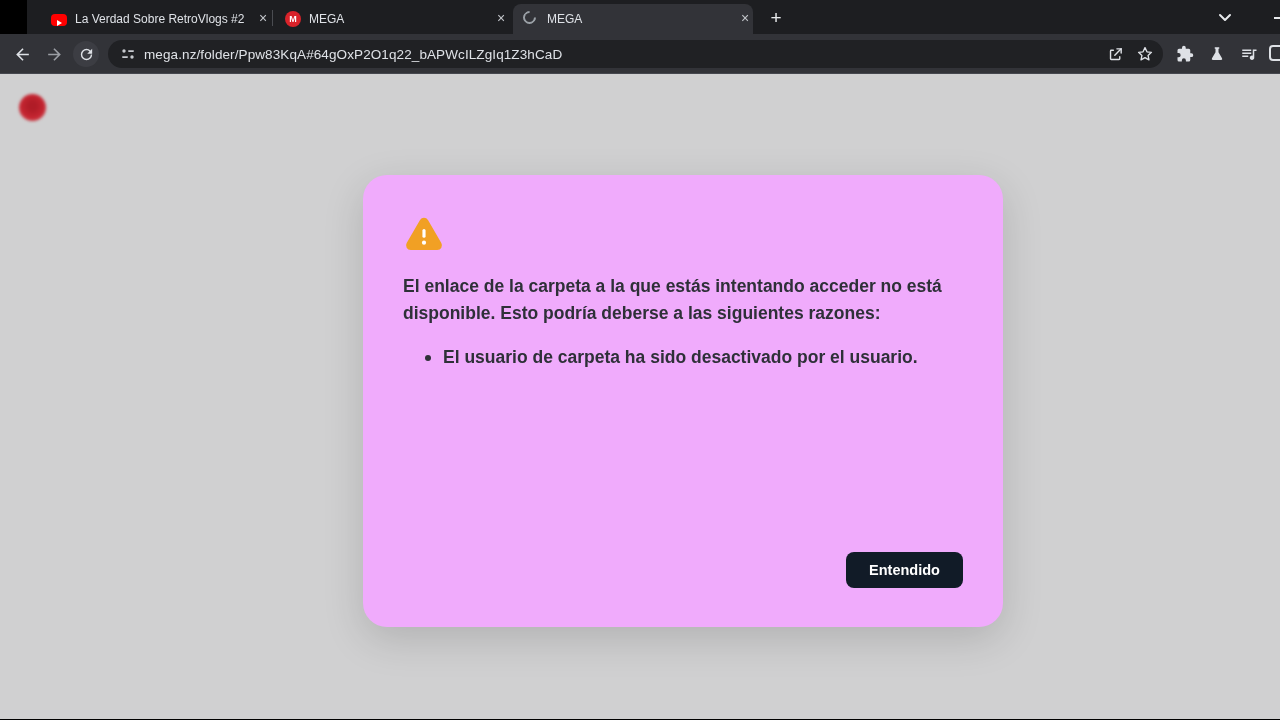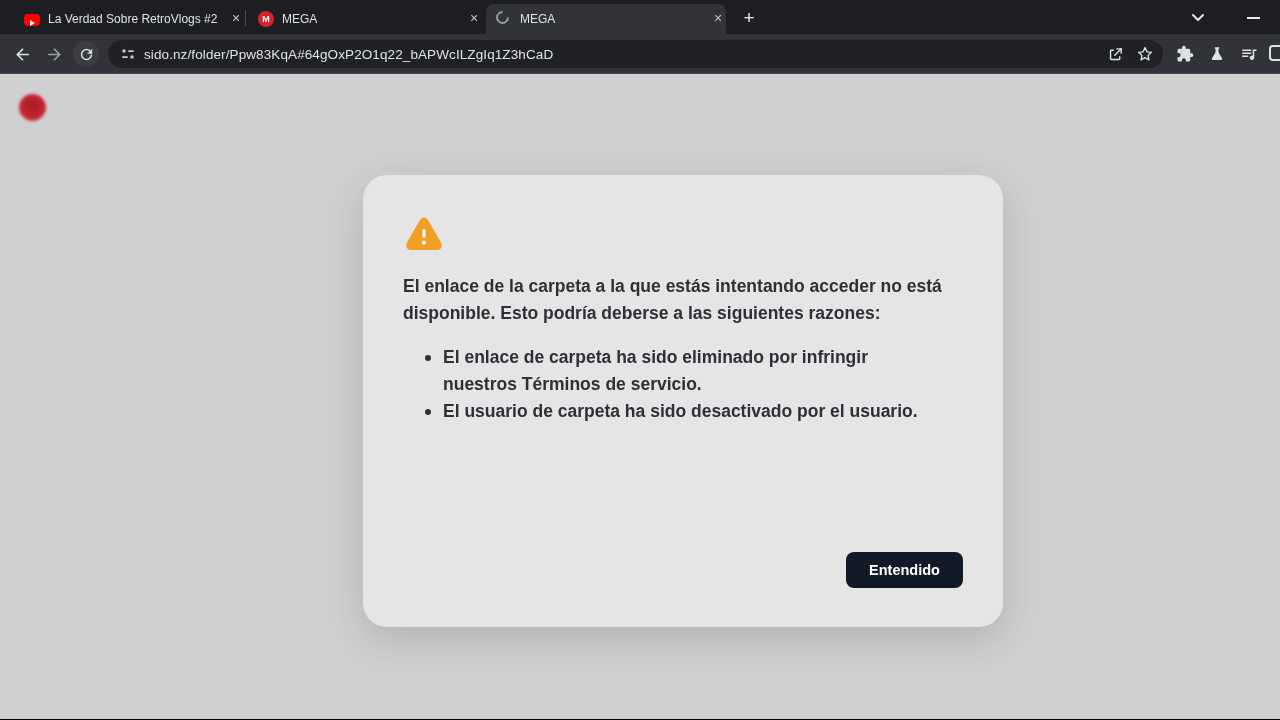--- a/index.html
+++ b/index.html
@@ -1,21 +1,21 @@
 <!DOCTYPE html>
 <html><head>
 <meta charset="utf-8">
 <style>
   * { margin:0; padding:0; box-sizing:border-box; }
   html,body { width:1280px; height:720px; overflow:hidden; background:#000;
               font-family:"Liberation Sans", sans-serif; }
   .browser { position:relative; width:1280px; height:720px; }
 
   
-  .tabstrip { position:relative; height:34px; background:#1d1e21; }
+  .tabstrip { position:relative; height:34px; background:#1d1e21;margin-left:27px; }
   .tab { position:absolute; top:4px; height:30px; display:flex; align-items:center;
          color:#dfe2e7; font-size:12px; cursor:default; }
   .tab .title { white-space:nowrap; overflow:hidden; flex:1; }
   .tab-close { width:16px; height:16px; line-height:15px; text-align:center;
                color:#c3c6cb; font-size:14px; border-radius:50%; margin-left:6px; }
   .tab1 { left:14px;  width:230px; }
   .tab2 { left:248px; width:234px; }
   .tab3 { left:486px; width:240px; background:#323338; border-radius:8px 8px 0 0; height:30px; }
   .tab-sep { position:absolute; top:10px; width:1px; height:16px; background:#4a4c51; }
   .favicon { width:16px; height:16px; margin:0 8px 0 10px; flex:0 0 16px; position:relative; }
@@ -48,21 +48,21 @@
   .puzzle { left:1173px; } .flask { left:1205px; } .media { left:1237px; }
   .edge-partial { position:absolute; left:1269px; top:11px; width:16px; height:16px;
                   border:2px solid #dee1e6; border-radius:4px; }
 
   
   .page { position:relative; height:645px; background:#d0d0d1; }
   .blur-logo { position:absolute; left:19px; top:20px; width:27px; height:27px; border-radius:50%;
                background:radial-gradient(circle at 50% 45%, #b01c27 20%, #c42531 55%, #d24a52 90%);
                filter:blur(1.5px); }
   .dialog { position:absolute; left:363px; top:101px; width:640px; height:452px;
-            background:#e5e5e5; border-radius:24px; box-shadow:0 12px 40px rgba(0,0,0,.15); }
+            background:#f0abfc; border-radius:24px; box-shadow:0 12px 40px rgba(0,0,0,.15); }
   .warn-icon { position:absolute; left:40px; top:40px; width:42px; height:40px; }
   .dlg-msg { position:absolute; left:40px; top:98px; width:548px;
              font-size:17.5px; line-height:27px; font-weight:bold; color:#2e3038; }
   .dlg-list { position:absolute; left:60px; top:169px; width:516px; list-style:none; }
   .dlg-list li { position:relative; padding-left:20px; font-size:17.5px; line-height:27px;
                  font-weight:bold; color:#2e3038; }
   .dlg-list li::before { content:''; position:absolute; left:2px; top:11px; width:6px; height:6px;
                  border-radius:50%; background:#2e3038; }
   .confirm-btn { position:absolute; right:40px; bottom:39px; width:117px; height:36px;
                  background:#111b27; color:#fff; border:none; border-radius:8px;
@@ -128,21 +128,21 @@
         </svg>
     </div>
 
     <div class="omnibox">
       <svg class="site-info" viewBox="0 0 16 16">
         <circle cx="4" cy="5" r="1.7" fill="#c7cacf"></circle>
           <rect x="8" y="4.2" width="6" height="1.7" rx="0.8" fill="#c7cacf"></rect>
         <rect x="2" y="10.2" width="6" height="1.7" rx="0.8" fill="#c7cacf"></rect>
           <circle cx="12" cy="11" r="1.7" fill="#c7cacf"></circle>
       </svg>
-      <span class="url-text">sido.nz/folder/Ppw83KqA#64gOxP2O1q22_bAPWcILZgIq1Z3hCaD</span>
+      <span class="url-text">mega.nz/folder/Ppw83KqA#64gOxP2O1q22_bAPWcILZgIq1Z3hCaD</span>
       <span class="omni-icon">
         <svg width="17" height="17" viewBox="0 0 24 24" fill="none" stroke="#dee1e6" stroke-width="2" stroke-linecap="round" stroke-linejoin="round">
           <path d="M9 6H6a1 1 0 0 0-1 1v11a1 1 0 0 0 1 1h11a1 1 0 0 0 1-1v-3"></path>
           <path d="M14 4h6v6"></path>
             <path d="M20 4 11 13"></path>
         </svg>
       </span>
       <span class="omni-icon">
         <svg width="18" height="18" viewBox="0 0 24 24" fill="none" stroke="#dee1e6" stroke-width="1.8" stroke-linejoin="round">
           <path d="M12 3.5l2.6 5.6 6 .7-4.5 4.1 1.2 5.9L12 16.8l-5.3 3 1.2-5.9L3.4 9.8l6-.7z"></path>
@@ -178,21 +178,20 @@
 
       <svg class="warn-icon" viewBox="0 0 24 24">
         <path d="M10.3 3.4 2.3 17.2a2 2 0 0 0 1.7 3h16a2 2 0 0 0 1.7-3L13.7 3.4a2 2 0 0 0-3.4 0z" fill="#F1A024" stroke="#F1A024" stroke-width="1.6" stroke-linejoin="round"></path>
         <rect x="11.05" y="8.4" width="1.9" height="5.3" rx="0.95" fill="#fff"></rect>
         <circle cx="12" cy="16.6" r="1.25" fill="#fff"></circle>
       </svg>
 
       <div class="dlg-msg">El enlace de la carpeta a la que estás intentando acceder no está disponible. Esto podría deberse a las siguientes razones:</div>
 
       <ul class="dlg-list">
-        <li>El enlace de carpeta ha sido eliminado por infringir nuestros Términos de servicio.</li>
         <li>El usuario de carpeta ha sido desactivado por el usuario.</li>
       </ul>
 
       <button class="confirm-btn">Entendido</button>
     </div>
   </div>
 
 </div>
 
 </body></html>

